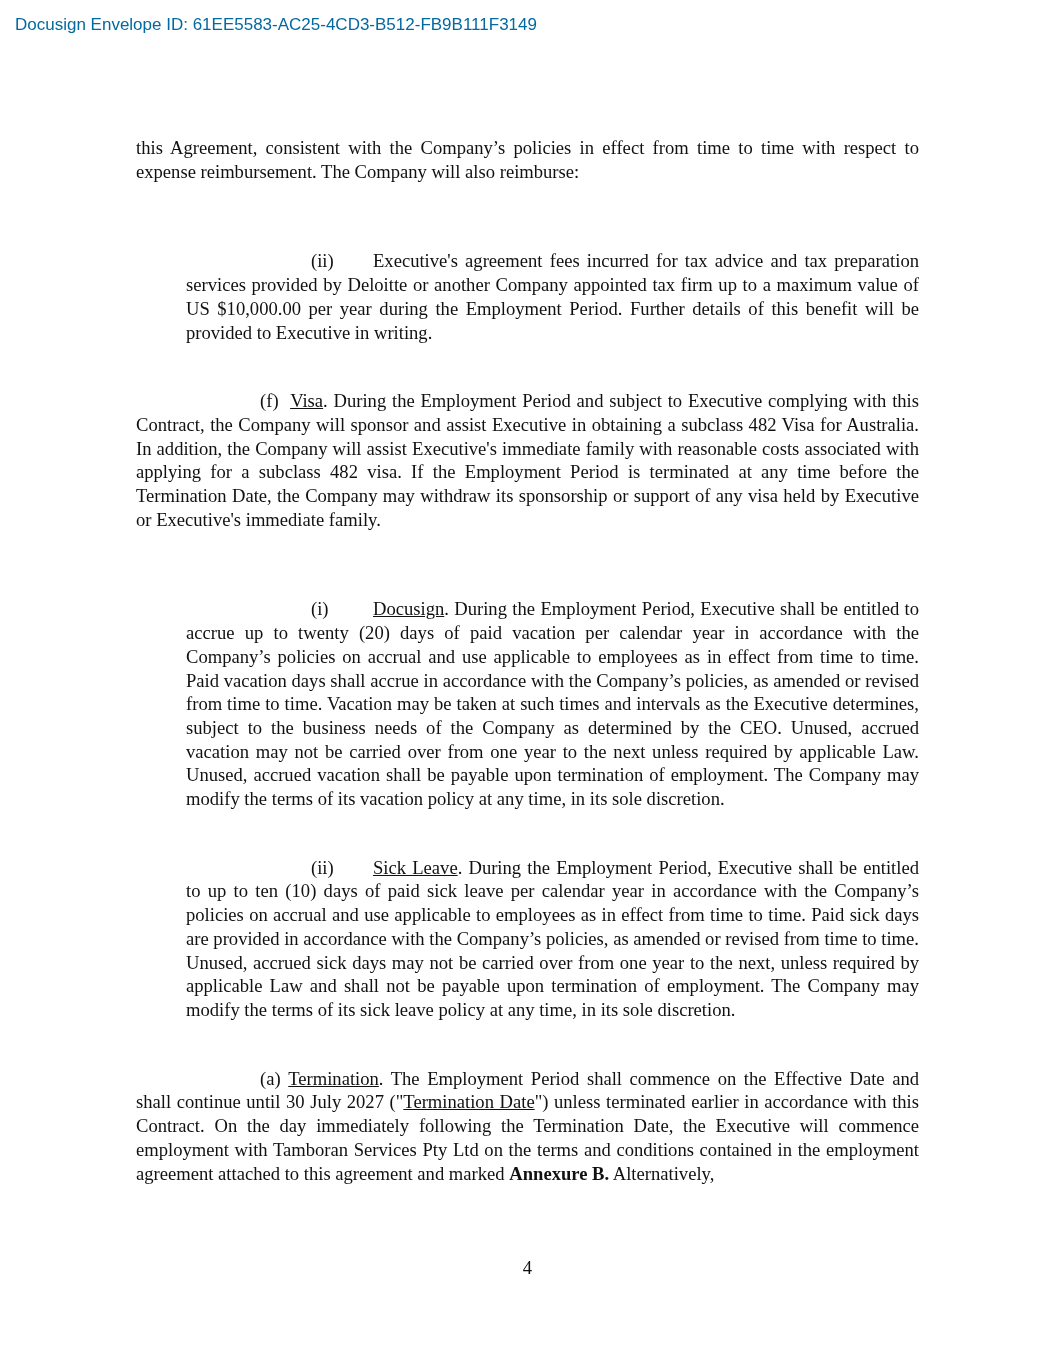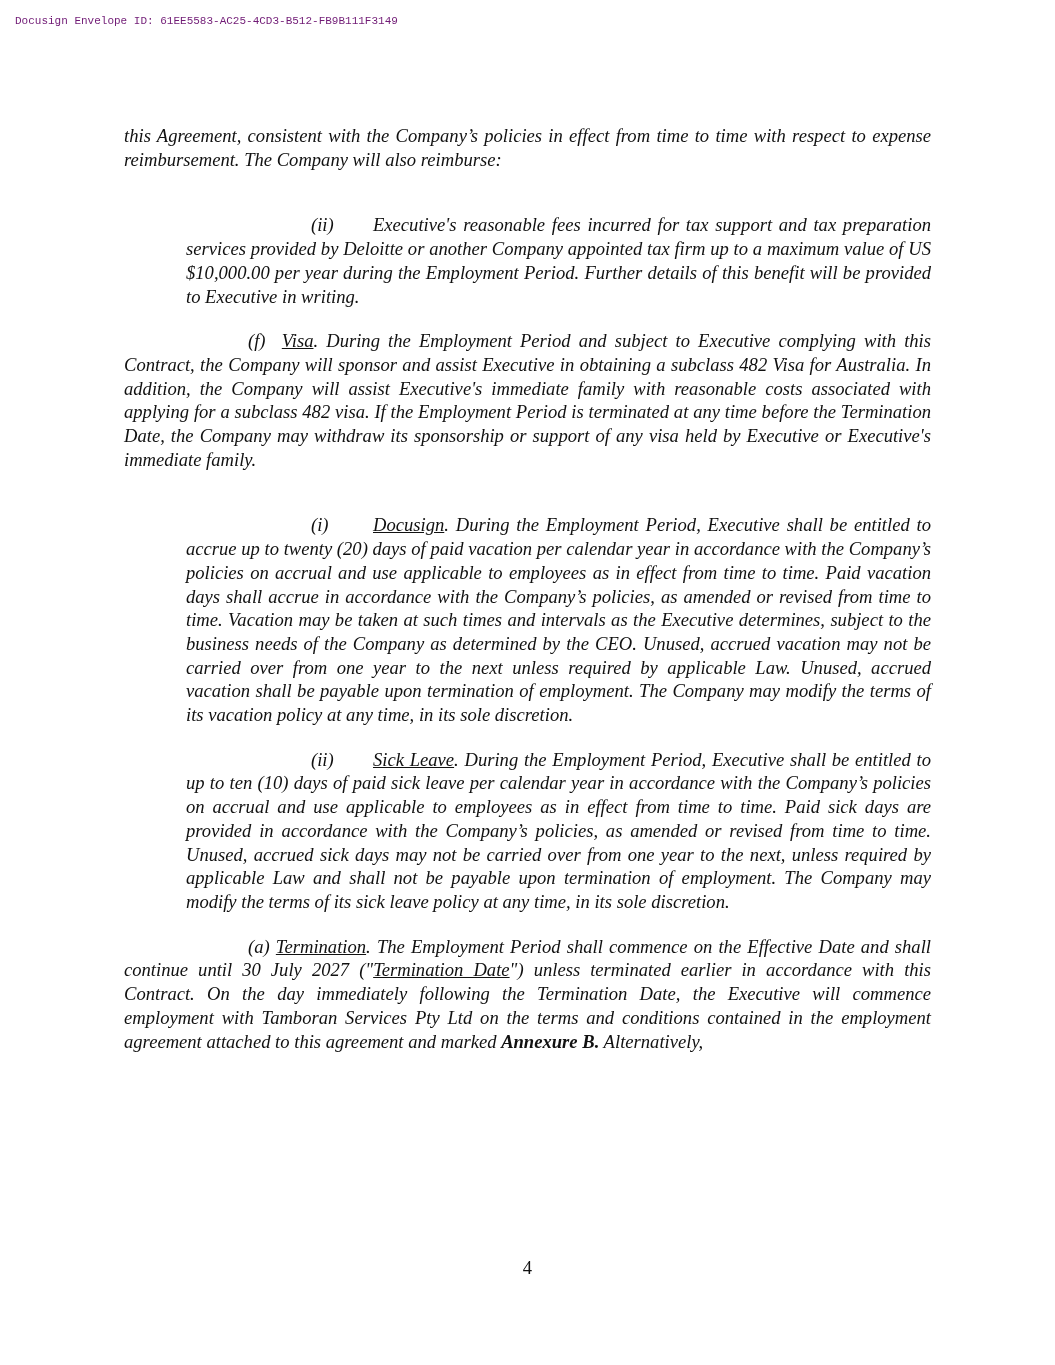--- a/index.html
+++ b/index.html
@@ -1,26 +1,26 @@
 <!DOCTYPE html>
 <html><head>
 <meta charset="utf-8">
 <style>
   html, body { margin: 0; padding: 0; background: #ffffff; }
   body { width: 1055px; height: 1365px; position: relative; overflow: hidden; color: #111; }
   .envelope {
     position: absolute; left: 15px; top: 15px;
-    font-family: Liberation Mono, monospace; font-size: 11px; color: #701a75;
+    font-family: Liberation Sans, sans-serif; font-size: 17px; color: #0369a1;
   }
   .page {
     position: absolute; left: 124px; top: 124px; width: 807px;
     font-family: "Liberation Serif", serif; font-size: 18.6px; line-height: 23.7px;
     text-align: justify;
   }
-  .page p { margin: 0; font-style: italic; }
+  .page p { margin: 12px; }
   .sub { margin-left: 62px !important; }
   .gap { height: 21px; }
   .u { text-decoration: underline; }
   .b { font-weight: bold; }
   .tab-i { display: inline-block; width: 62px; }
   .num6 { display: inline-block; width: 62px; }
   .pagenum {
     position: absolute; top: 1257px; left: 0; width: 1055px; text-align: center;
     font-family: "Liberation Serif", serif; font-size: 18.6px;
   }
@@ -30,21 +30,21 @@
 
 <div class="envelope">Docusign Envelope ID: 61EE5583-AC25-4CD3-B512-FB9B111F3149</div>
 
 <div class="page">
   <p>this Agreement, consistent with the Company’s policies in effect from time to time with respect to expense reimbursement. The Company will also reimburse:</p>
   <div class="gap"></div>
 
   <div class="gap"></div>
 
   <p class="sub">
-    <span style="display:inline-block;width:125px;"></span><span class="tab-i">(ii)</span><span>Executive's reasonable fees incurred for tax support and tax</span>
+    <span style="display:inline-block;width:125px;"></span><span class="tab-i">(ii)</span><span>Executive's agreement fees incurred for tax advice and tax</span>
     <span>preparation services provided by Deloitte or another Company appointed tax firm up to a maximum value of US $10,000.00 per year during the Employment Period. Further details of this benefit will be provided to Executive in writing.</span>
   </p>
   <div class="gap"></div>
 
   <p>
     <span style="display:inline-block;width:124px;"></span><span>(f)</span>&nbsp;&nbsp;<span class="u">Visa</span><span>. During the Employment Period and subject to Executive complying with this Contract, the Company will sponsor and assist Executive in obtaining a subclass 482 Visa for Australia. In addition, the Company will assist Executive's immediate family with reasonable costs associated with applying for a subclass 482 visa.  If the Employment Period is terminated at any time before the Termination Date, the Company may withdraw its sponsorship or support of any visa held by Executive or Executive's immediate family.</span>
   </p>
   <div class="gap"></div>
 
   <div class="gap"></div>

